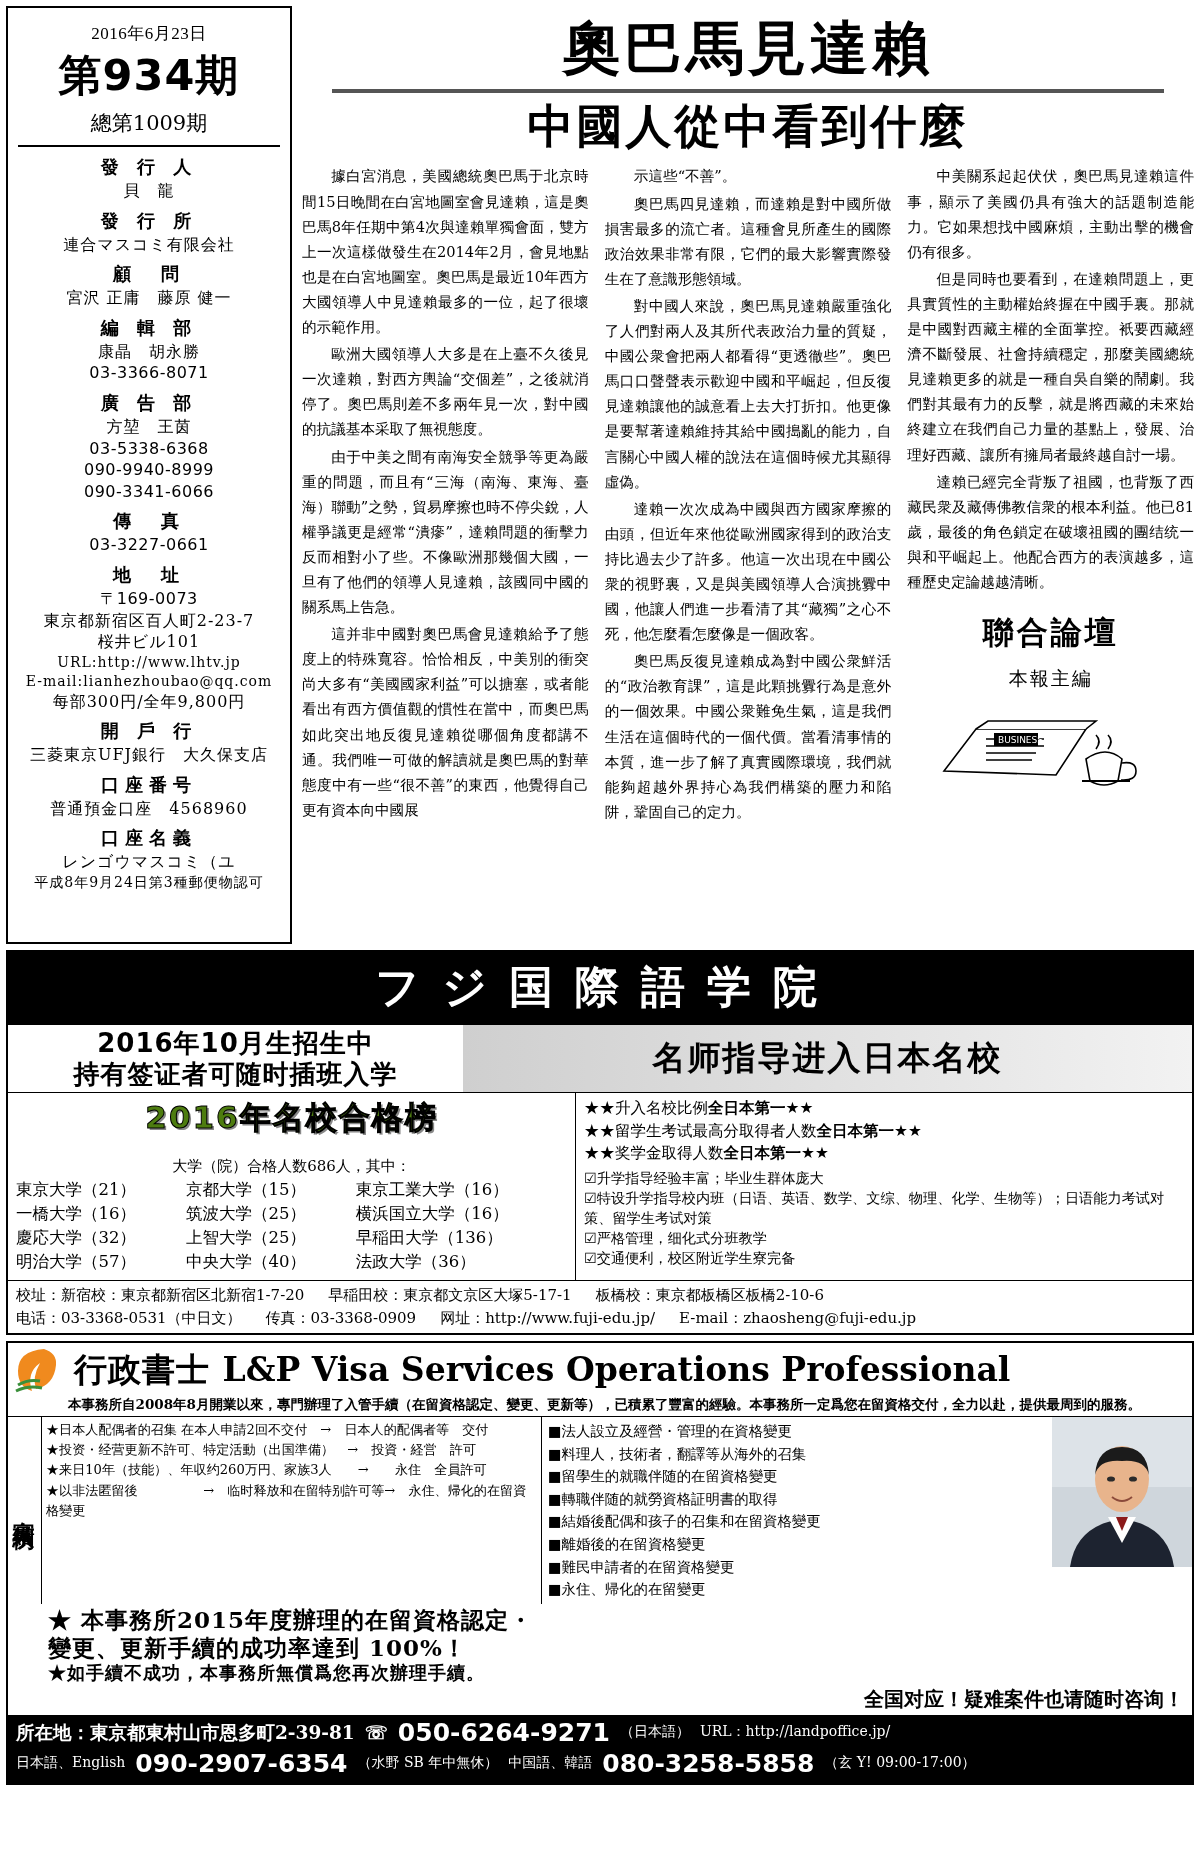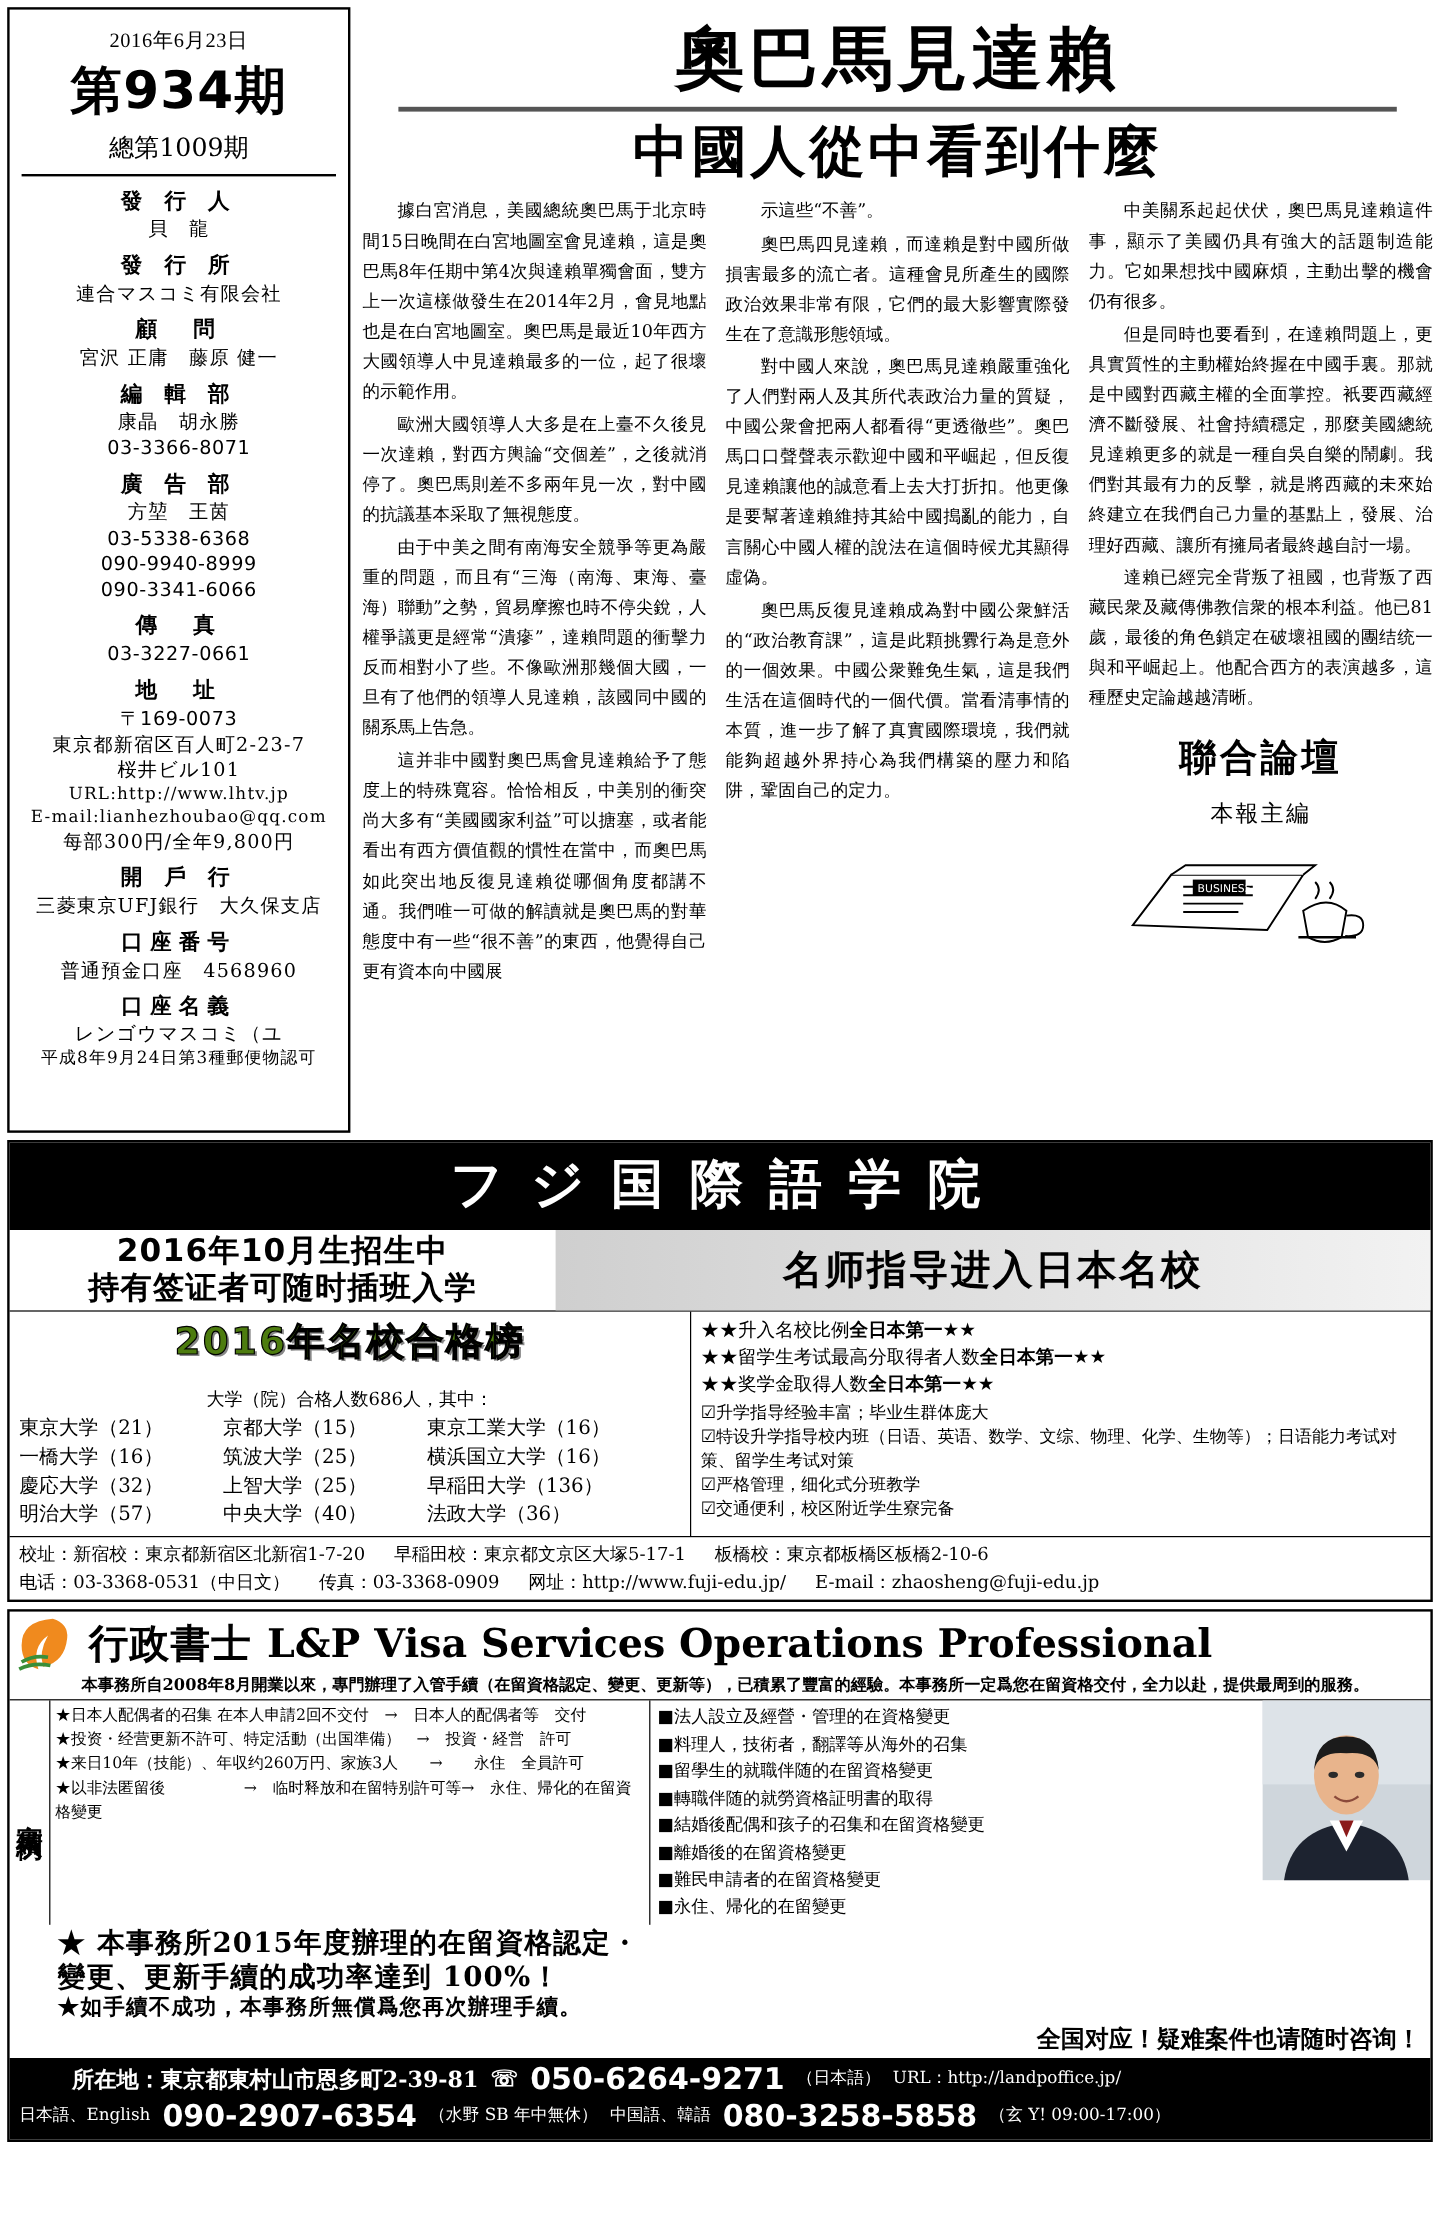--- a/index.html
+++ b/index.html
@@ -118,21 +118,21 @@
   }
   .visa-c1 { flex: 0 0 500px; padding: 3px 4px; font-size: 13.1px; line-height: 1.55; border-right: 1px solid #000; }
   .visa-c2 { flex: 1; padding: 3px 6px; font-size: 14.4px; line-height: 1.57; }
   .visa-photo { flex: 0 0 140px; position: relative; }
   .visa-claim {
     font-size: 23px; font-weight: bold; letter-spacing: 1px; line-height: 1.22;
     padding: 2px 4px 2px 40px;
   }
   .visa-claim .ln { display: block; }
   .visa-bottom { background: #000; color: #fff; padding: 3px 8px 5px; }
-  .visa-bottom .r1 { display: flex; align-items: center; font-size: 18.5px; font-weight: bold; gap: 10px; margin-left: 44px;}
+  .visa-bottom .r1 { display: flex; align-items: center; font-size: 18.5px; font-weight: bold; gap: 10px;}
   .visa-bottom .r2 { display: flex; align-items: center; font-size: 18.5px; font-weight: bold; gap: 10px; margin-top: 2px;}
   .visa-bottom .big { font-size: 25px; letter-spacing: 0px; font-family: "DejaVu Sans","Liberation Sans",sans-serif;}
   .visa-bottom .sm { font-size: 14px; font-weight: normal; }
   .nationwide { text-align: right; font-size: 20px; font-weight: bold; padding: 0 8px 2px; }
   .nowrap { white-space: nowrap; }
 </style>
 </head>
 <body>
 
 <div class="page">
@@ -197,20 +197,21 @@
         <div class="col">
           <p>據白宮消息，美國總統奧巴馬于北京時間15日晚間在白宮地圖室會見達賴，這是奧巴馬8年任期中第4次與達賴單獨會面，雙方上一次這樣做發生在2014年2月，會見地點也是在白宮地圖室。奧巴馬是最近10年西方大國領導人中見達賴最多的一位，起了很壞的示範作用。</p>
           <p>歐洲大國領導人大多是在上臺不久後見一次達賴，對西方輿論“交個差”，之後就消停了。奧巴馬則差不多兩年見一次，對中國的抗議基本采取了無視態度。</p>
           <p>由于中美之間有南海安全競爭等更為嚴重的問題，而且有“三海（南海、東海、臺海）聯動”之勢，貿易摩擦也時不停尖銳，人權爭議更是經常“潰瘮”，達賴問題的衝擊力反而相對小了些。不像歐洲那幾個大國，一旦有了他們的領導人見達賴，該國同中國的關系馬上告急。</p>
           <p>這并非中國對奧巴馬會見達賴給予了態度上的特殊寬容。恰恰相反，中美別的衝突尚大多有“美國國家利益”可以搪塞，或者能看出有西方價值觀的慣性在當中，而奧巴馬如此突出地反復見達賴從哪個角度都講不通。我們唯一可做的解讀就是奧巴馬的對華態度中有一些“很不善”的東西，他覺得自己更有資本向中國展</p>
         </div>
         <div class="col">
           <p>示這些“不善”。</p>
           <p>奧巴馬四見達賴，而達賴是對中國所做損害最多的流亡者。這種會見所產生的國際政治效果非常有限，它們的最大影響實際發生在了意識形態領域。</p>
           <p>對中國人來說，奧巴馬見達賴嚴重強化了人們對兩人及其所代表政治力量的質疑，中國公衆會把兩人都看得“更透徹些”。奧巴馬口口聲聲表示歡迎中國和平崛起，但反復見達賴讓他的誠意看上去大打折扣。他更像是要幫著達賴維持其給中國搗亂的能力，自言關心中國人權的說法在這個時候尤其顯得虛偽。</p>
+          <p>達賴一次次成為中國與西方國家摩擦的由頭，但近年來他從歐洲國家得到的政治支持比過去少了許多。他這一次出現在中國公衆的視野裏，又是與美國領導人合演挑釁中國，他讓人們進一步看清了其“藏獨”之心不死，他怎麼看怎麼像是一個政客。</p>
           <p>奧巴馬反復見達賴成為對中國公衆鮮活的“政治教育課”，這是此顆挑釁行為是意外的一個效果。中國公衆難免生氣，這是我們生活在這個時代的一個代價。當看清事情的本質，進一步了解了真實國際環境，我們就能夠超越外界持心為我們構築的壓力和陷阱，鞏固自己的定力。</p>
         </div>
         <div class="col">
           <p>中美關系起起伏伏，奧巴馬見達賴這件事，顯示了美國仍具有強大的話題制造能力。它如果想找中國麻煩，主動出擊的機會仍有很多。</p>
           <p>但是同時也要看到，在達賴問題上，更具實質性的主動權始終握在中國手裏。那就是中國對西藏主權的全面掌控。衹要西藏經濟不斷發展、社會持續穩定，那麼美國總統見達賴更多的就是一種自吳自樂的鬧劇。我們對其最有力的反擊，就是將西藏的未來始終建立在我們自己力量的基點上，發展、治理好西藏、讓所有擁局者最終越自討一場。</p>
           <p>達賴已經完全背叛了祖國，也背叛了西藏民衆及藏傳佛教信衆的根本利益。他已81歲，最後的角色鎖定在破壞祖國的團结统一與和平崛起上。他配合西方的表演越多，這種歷史定論越越清晰。</p>
 
           <div class="logo-box">
             <div class="logo-title">聯合論壇</div>
             <div class="logo-sub">本報主編</div>

